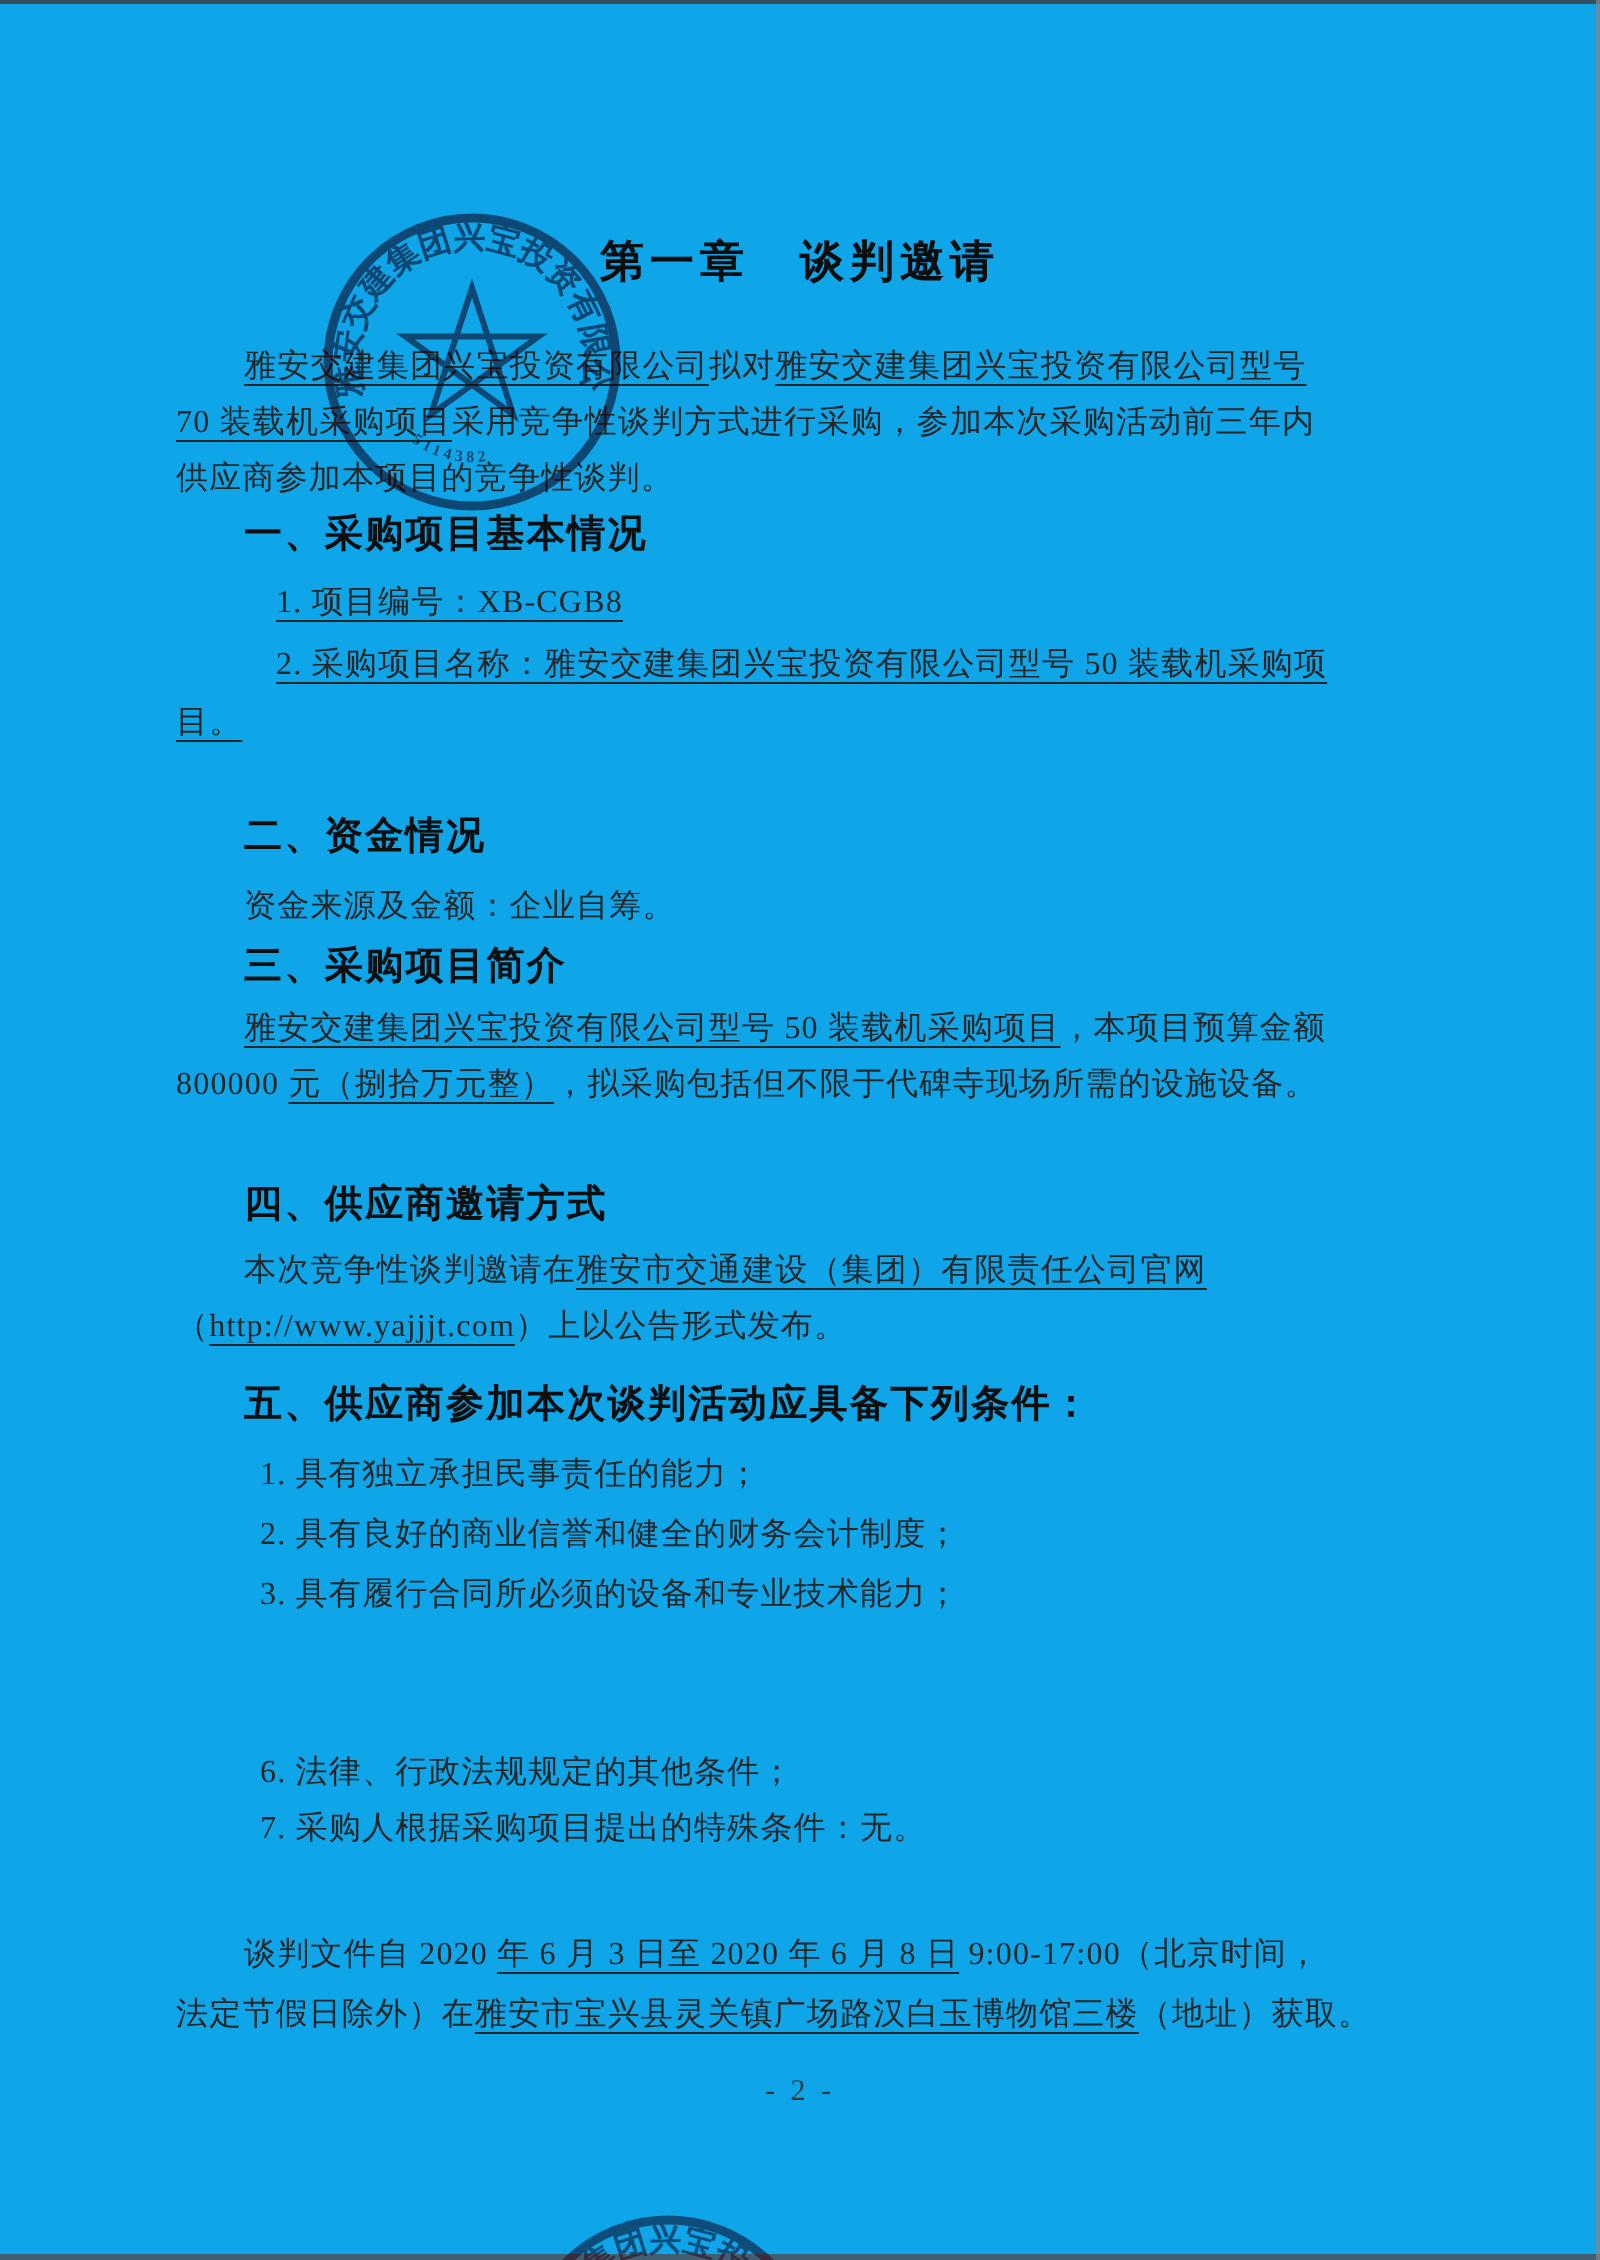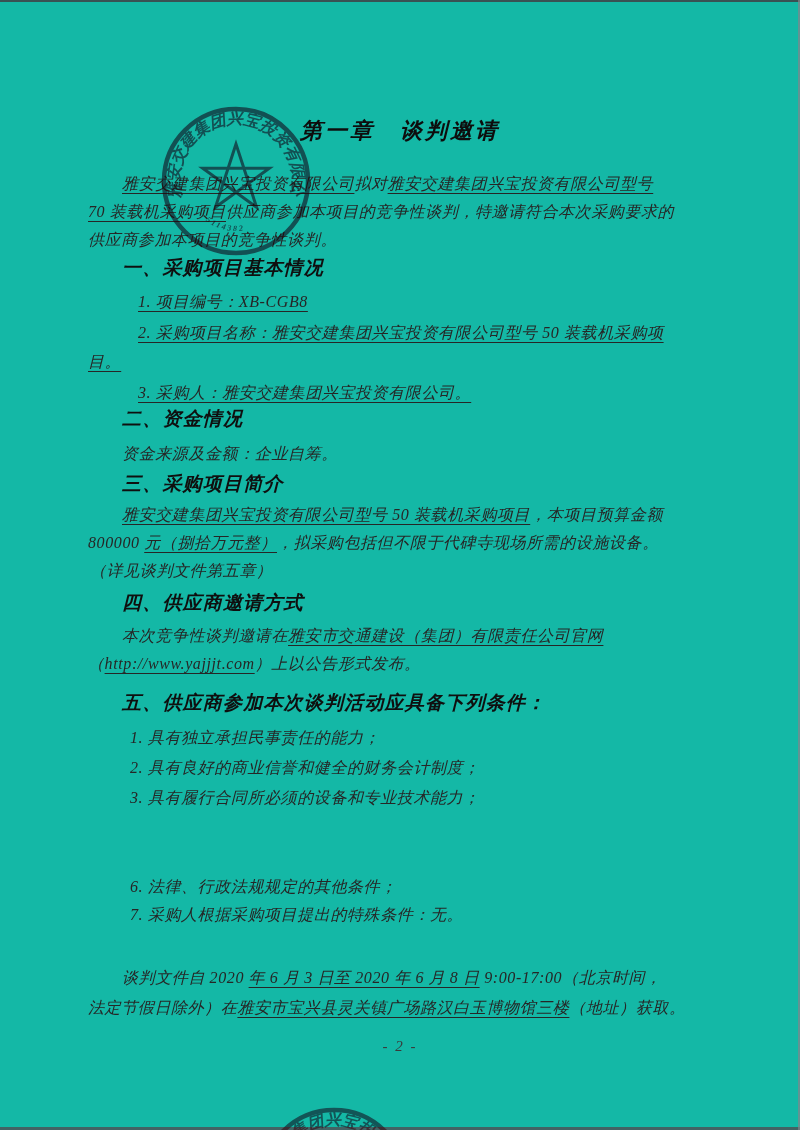--- a/index.html
+++ b/index.html
@@ -2,21 +2,21 @@
 <html><head>
 <meta charset="utf-8">
 <style>
   html,body { margin:0; padding:0; }
   body {
     width:800px; height:1130px;
     background:#ffffff;
     font-family:"Liberation Serif","DejaVu Serif",serif;
     position:relative; overflow:hidden;
   }
-  .page { position:absolute; inset:0; background:#14b8a6;font-style:italic; }
+  .page { position:absolute; inset:0; background:#0ea5e9; }
 
   
   .edge-top    { position:absolute; top:0; left:0; width:100%; height:2px; background:#3f3f45; opacity:.85; }
   .edge-bottom { position:absolute; bottom:0; left:0; width:100%; height:3px; background:#4d4d54; opacity:.8; }
   .edge-right  { position:absolute; top:0; right:0; width:2px; height:100%; background:#84848c; opacity:.7; }
 
   .ln {
     position:absolute; white-space:nowrap;
     font-size:16px; line-height:26px; color:#262626; letter-spacing:0.6px;
   }
@@ -49,49 +49,45 @@
   <div class="edge-top"></div>
   <div class="edge-bottom"></div>
   <div class="edge-right"></div>
 
   <div class="title" style="top:116px">第一章　谈判邀请</div>
 
   <div class="ln" style="top:171px; left:122px">
     <span class="u">雅安交建集团兴宝投资有限公司</span><span>拟对</span><span class="u">雅安交建集团兴宝投资有限公司型号</span>
   </div>
   <div class="ln" style="top:199px; left:88px">
-    <span class="u">70 装载机采购项目</span><span>供应商参加本项目的竞争性谈判，特邀请符合本次采购要求的</span>
+    <span class="u">70 装载机采购项目</span><span>采用竞争性谈判方式进行采购，参加本次采购活动前三年内</span>
   </div>
   <div class="ln" style="top:227px; left:88px">供应商参加本项目的竞争性谈判。</div>
 
   <div class="ln h" style="top:255px; left:122px">一、采购项目基本情况</div>
   <div class="ln" style="top:289px; left:138px">
     <span class="u">1. 项目编号：XB-CGB8</span>
   </div>
   <div class="ln" style="top:320px; left:138px">
     <span class="u">2. 采购项目名称：雅安交建集团兴宝投资有限公司型号 50 装载机采购项</span>
   </div>
   <div class="ln" style="top:349px; left:88px">
     <span class="u">目。</span>
   </div>
-  <div class="ln" style="top:380px; left:138px">
-    <span class="u">3. 采购人：雅安交建集团兴宝投资有限公司。</span>
-  </div>
 
   <div class="ln h" style="top:406px; left:122px">二、资金情况</div>
   <div class="ln" style="top:441px; left:122px">资金来源及金额：企业自筹。</div>
 
   <div class="ln h" style="top:471px; left:122px">三、采购项目简介</div>
   <div class="ln" style="top:502px; left:122px">
     <span class="u">雅安交建集团兴宝投资有限公司型号 50 装载机采购项目</span><span>，本项目预算金额</span>
   </div>
   <div class="ln" style="top:530px; left:88px">
     <span>800000 </span><span class="u">元（捌拾万元整）</span><span>，拟采购包括但不限于代碑寺现场所需的设施设备。</span>
   </div>
-  <div class="ln" style="top:558px; left:90px">（详见谈判文件第五章）</div>
 
   <div class="ln" style="top:623px; left:122px">
     <span>本次竞争性谈判邀请在</span><span class="u">雅安市交通建设（集团）有限责任公司官网</span>
   </div>
   <div class="ln h" style="top:590px; left:122px">四、供应商邀请方式</div>
   <div class="ln h" style="top:690px; left:122px">五、供应商参加本次谈判活动应具备下列条件：</div>
 
   <div class="ln" style="top:651px; left:88px">
     <span>（</span><span class="u">http://www.yajjjt.com</span><span>）上以公告形式发布。</span>
   </div>

